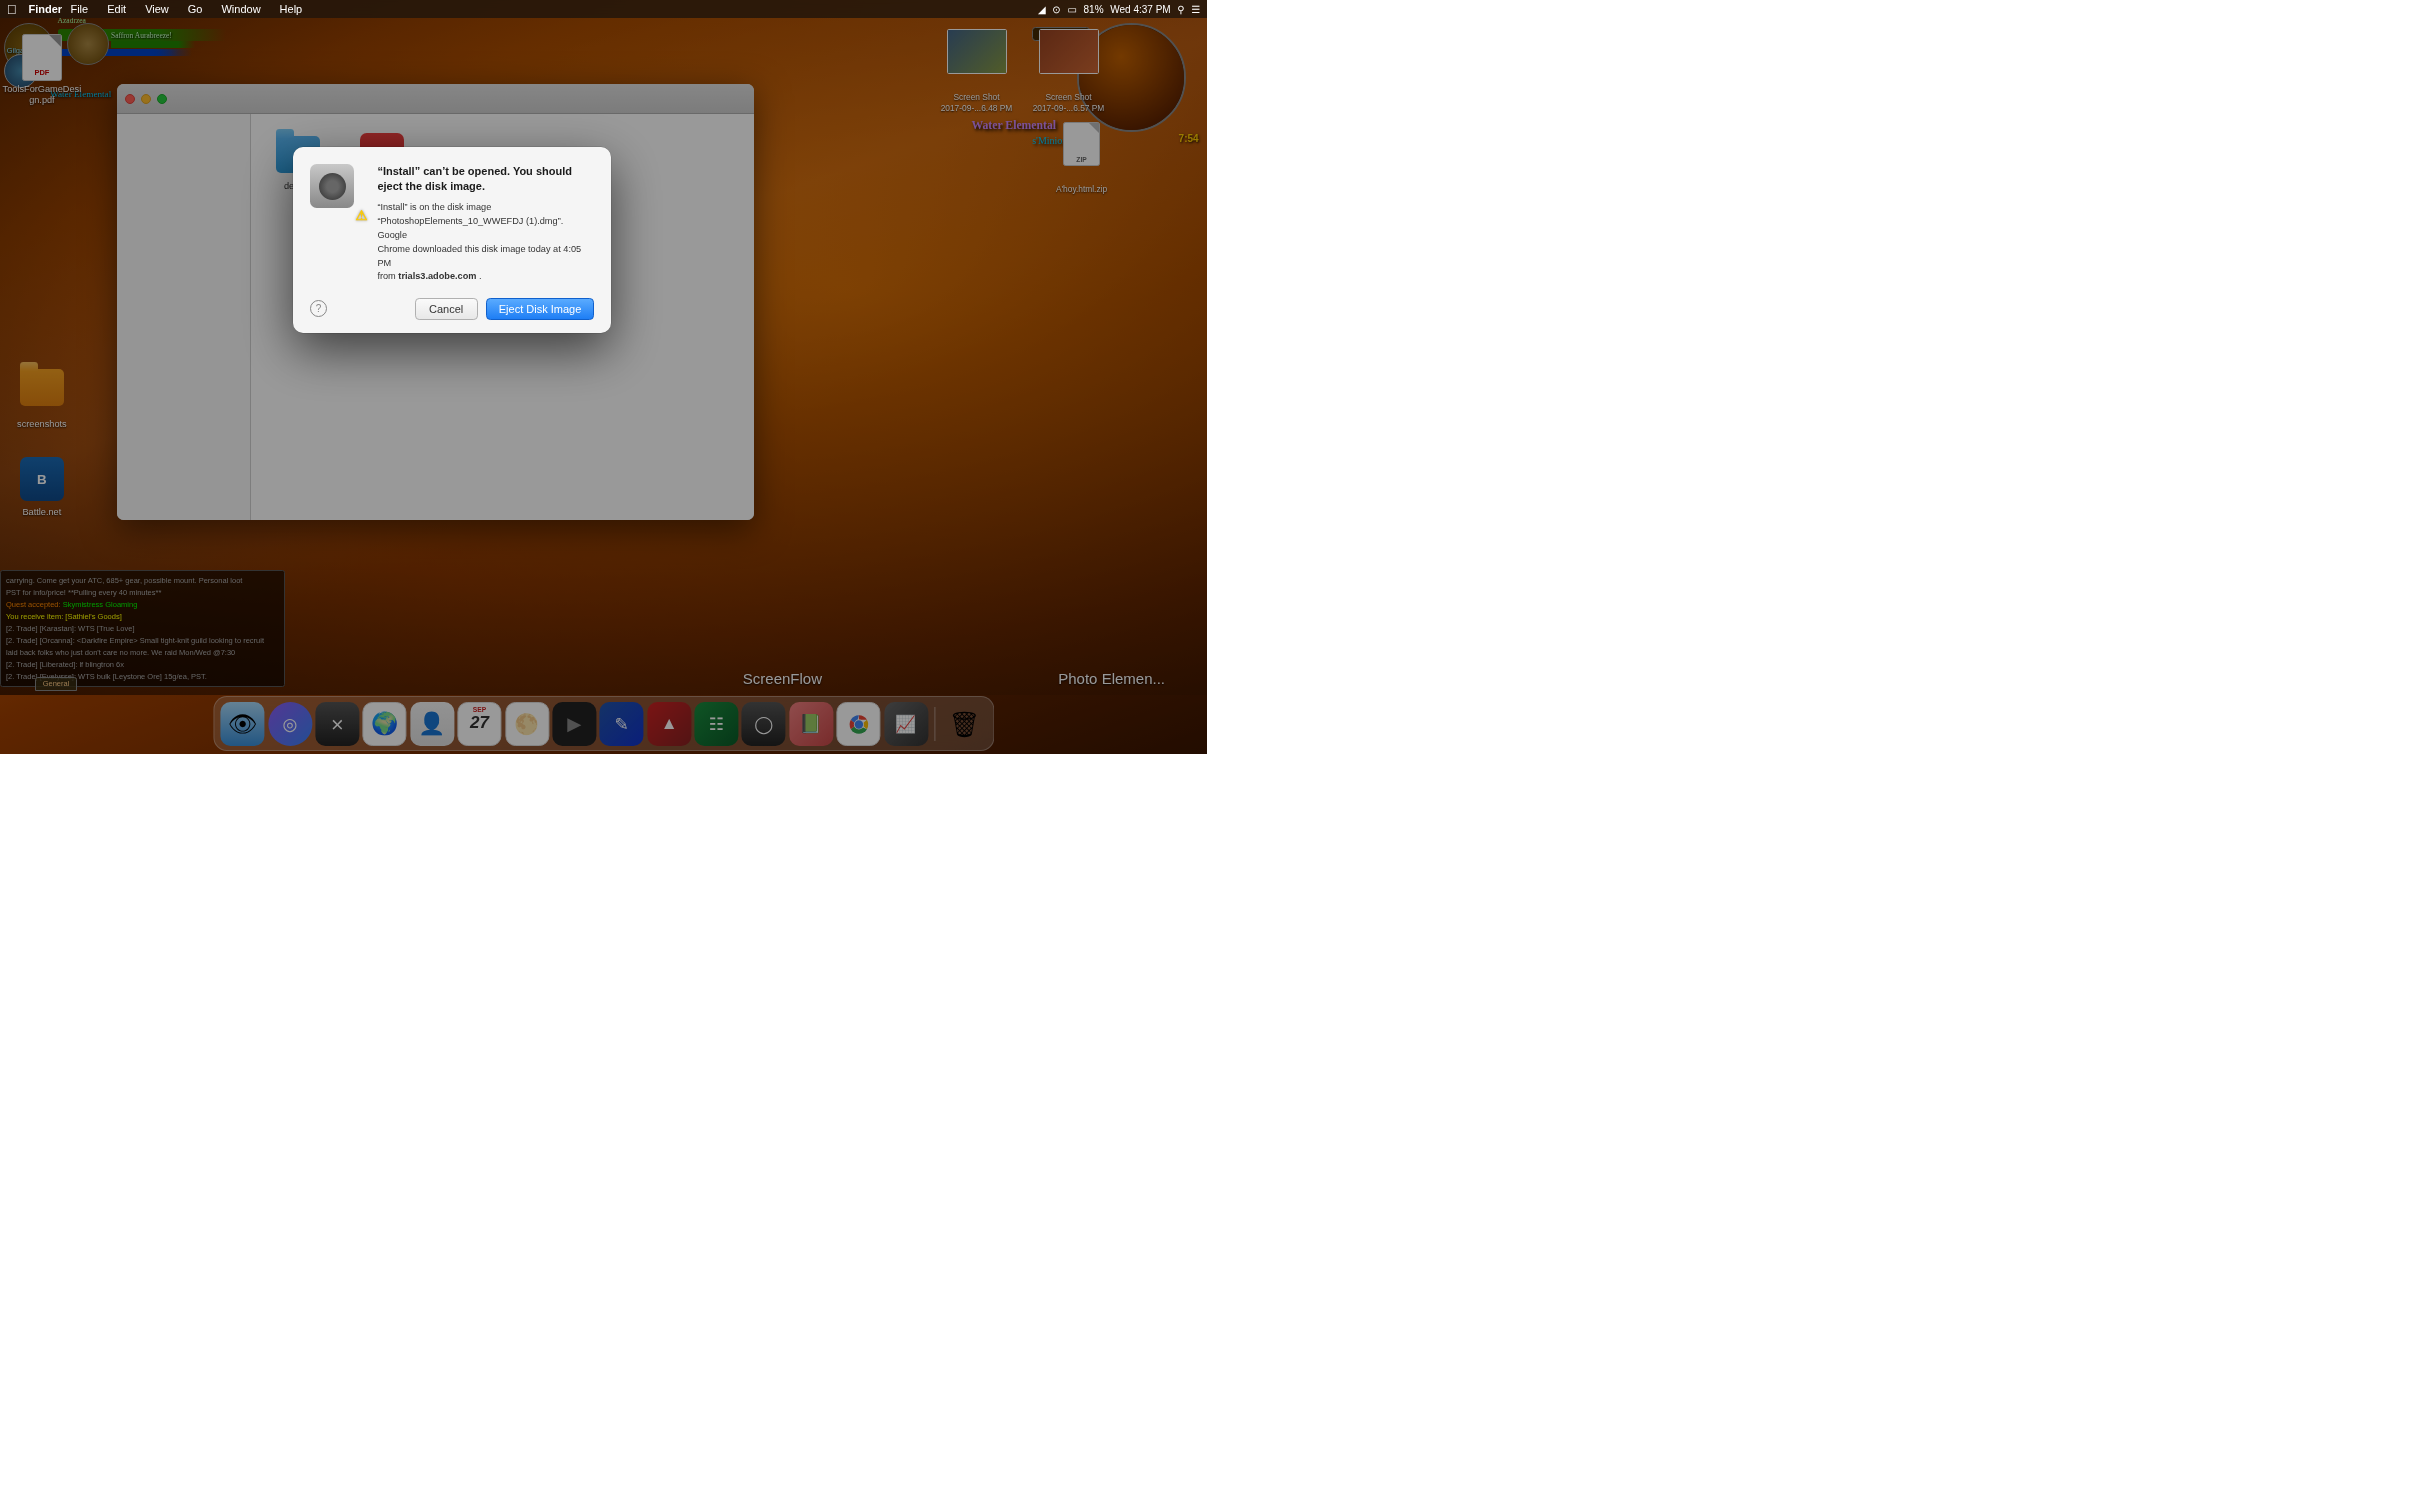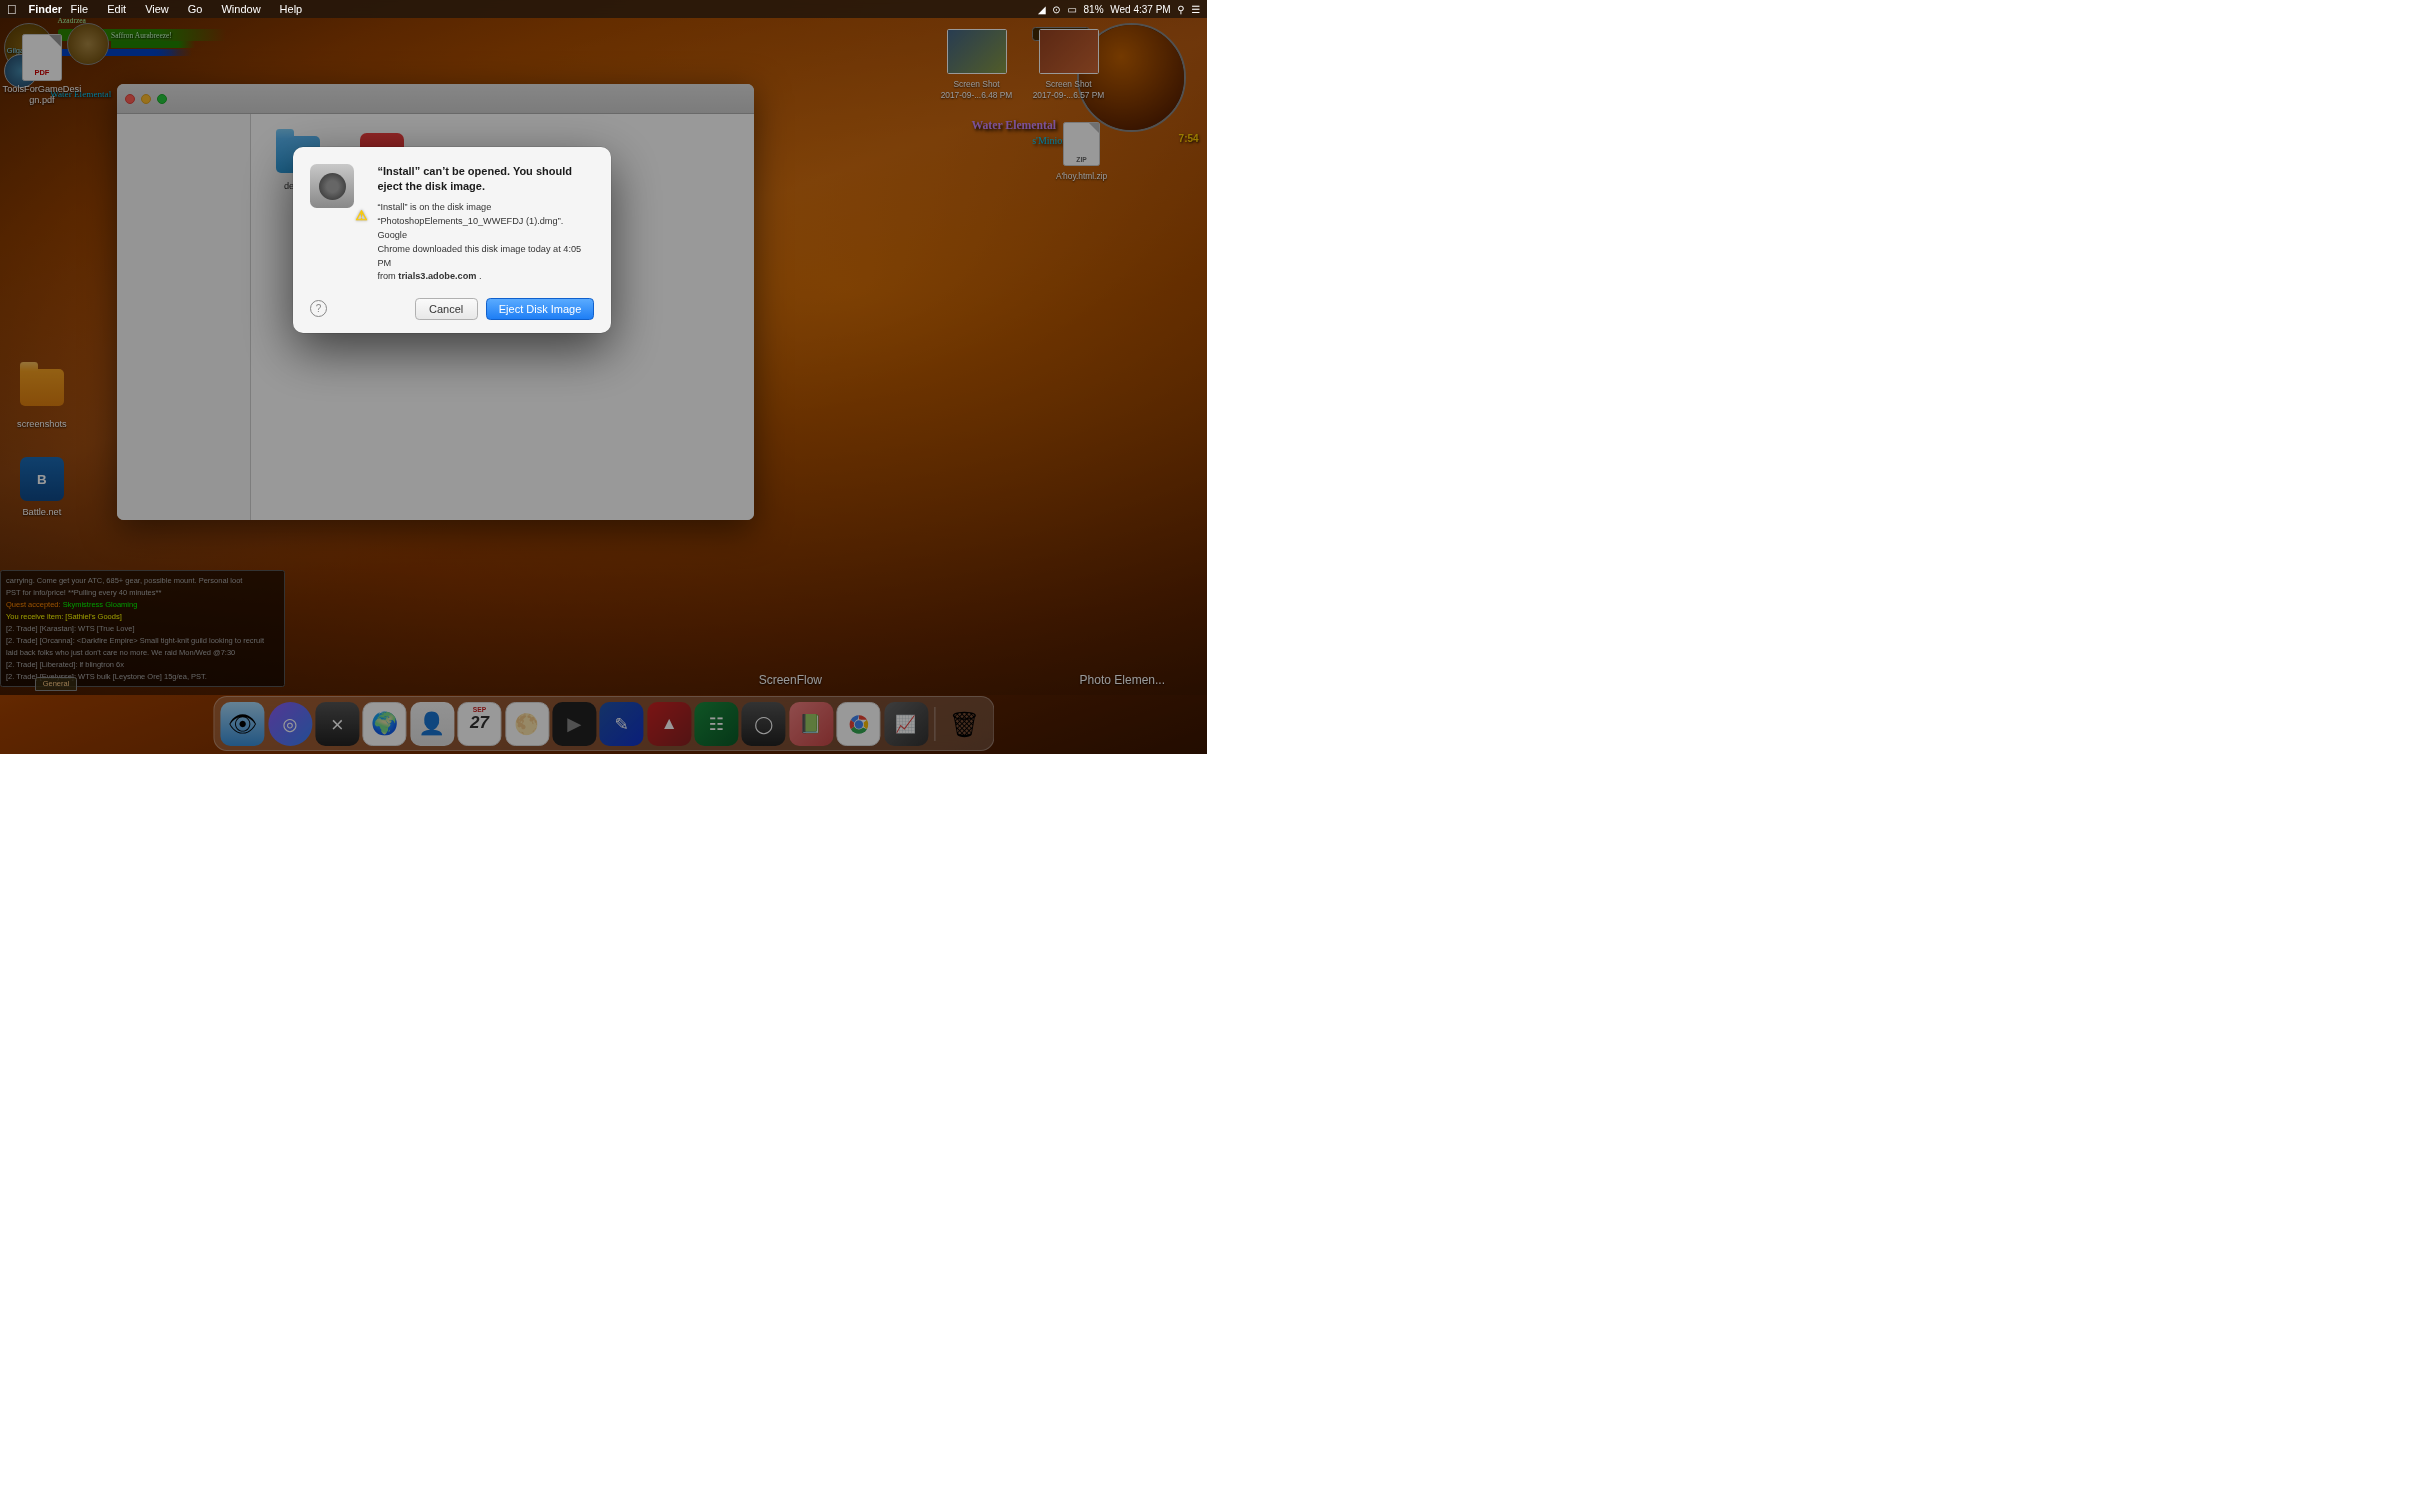--- a/index.html
+++ b/index.html
@@ -152,21 +152,21 @@
     }
     .screenshot-thumb .thumb-content {
       width: 100%;
       height: 100%;
       background: linear-gradient(135deg, #555 0%, #888 50%, #444 100%);
     }
     .screenshot-label {
       color: white;
       font-size: 8.4px;
       text-align: center;
-      margin-top: 5px;
+      margin-top: 18px;
       text-shadow: 0 0.8px 1.7px rgba(0,0,0,0.8);
       line-height: 1.3;
     }
 
     
     .zip-icon {
       position: absolute;
       display: flex;
       flex-direction: column;
       align-items: center;
@@ -458,21 +458,21 @@
     }
 
     .wow-chat .chat-yellow { color: #ffff00; }
     .wow-chat .chat-orange { color: #ff8800; }
     .wow-chat .chat-green { color: #00ff00; }
 
     
     .screenflow-label {
       position: absolute;
       color: white;
-      font-size: 12px;
+      font-size: 15px;
       text-shadow: 0 0.8px 1.7px rgba(0,0,0,0.8);
       text-align: right;
     }
   </style>
 </head>
 <body>
 
 <div id="desktop">
 
   <div id="menubar">

